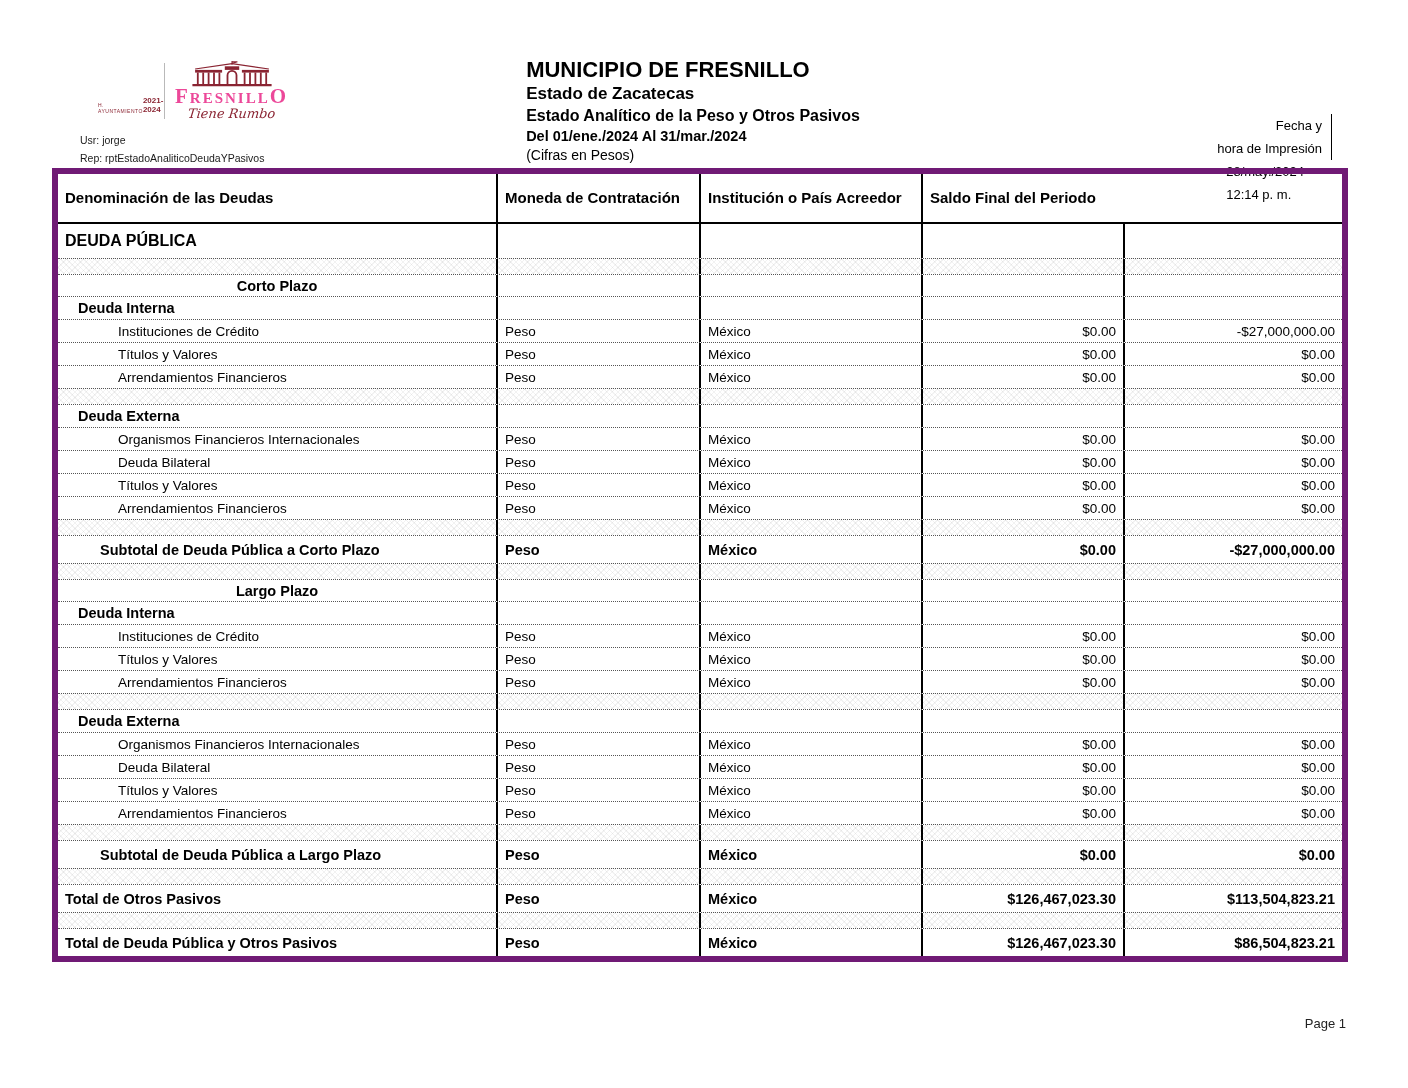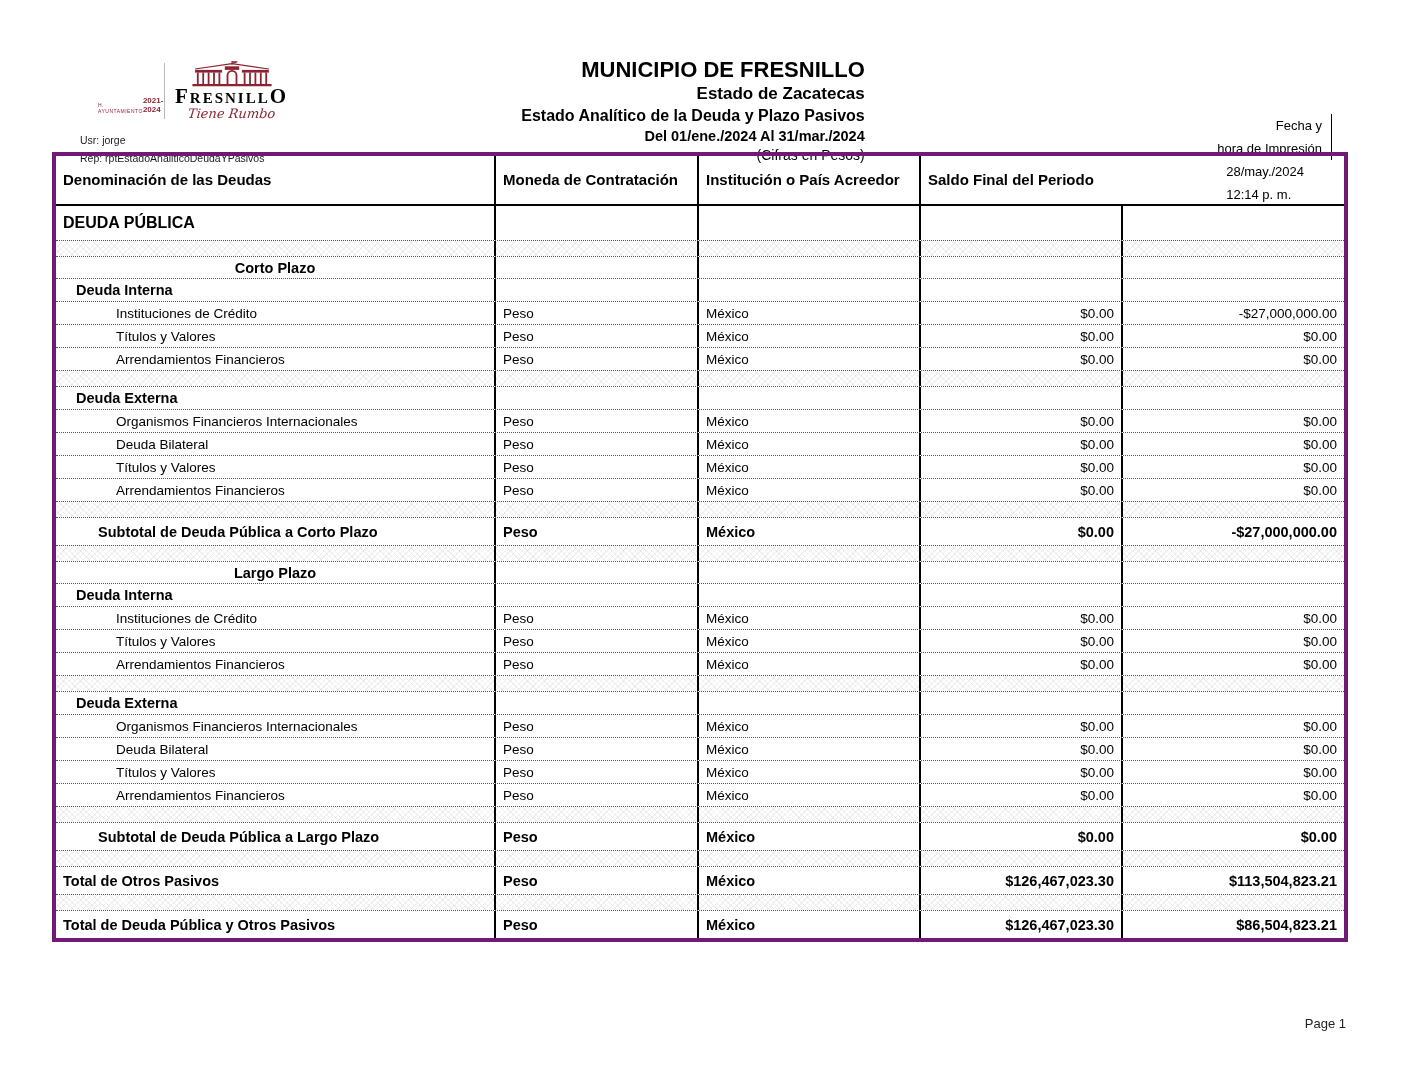--- a/index.html
+++ b/index.html
@@ -6,42 +6,42 @@
             font-family:"Liberation Sans",sans-serif;color:#000;}
   .page{position:relative;width:1408px;height:1088px;background:#fff;}
 
   
   .logo-block{position:absolute;left:98px;top:60px;display:flex;align-items:flex-start;gap:10px;}
   .shield-col{display:flex;flex-direction:row;align-items:flex-end;width:56px;}
   .shield-col .tiny{font-size:5px;color:#8a2432;letter-spacing:.5px;margin-top:1px;}
   .shield-col .years{font-size:8px;color:#8a2432;font-weight:bold;}
   .logo-divider{width:1px;height:56px;background:#b9b9b9;margin-top:3px;}
   .brand-col{display:flex;flex-direction:column;align-items:center;margin-top:0;}
-  .brand{font-family:"Liberation Serif",serif;color:#000000;font-weight:bold;
+  .brand{font-family:"Liberation Serif",serif;color:#ec4899;font-weight:bold;
          font-size:15px;letter-spacing:2px;line-height:16px;margin-top:1px;}
   .brand .cap{font-size:21px;}
   .tagline{font-family:"DejaVu Serif",serif;font-style:italic;color:#8a2432;
            font-size:13px;line-height:15px;transform:skewX(-6deg);}
 
   .user-info{position:absolute;left:80px;top:131px;font-size:10.5px;line-height:18px;color:#1a1a1a;}
 
   .title-block{position:absolute;left:693px;top:57px;transform:translateX(-50%);
-               text-align:right;white-space:nowrap;}
+               text-align:left;white-space:nowrap;}
   .t-muni{font-size:22px;font-weight:bold;line-height:26px;}
   .t-state{font-size:17px;font-weight:bold;line-height:22px;}
   .t-report{font-size:16px;font-weight:bold;line-height:21px;}
   .t-period{font-size:14.5px;font-weight:bold;line-height:20px;}
   .t-units{font-size:14px;line-height:18px;}
 
   .date-block{position:absolute;right:76px;top:114px;display:flex;font-size:13px;flex-direction:column;}
   .date-labels{text-align:right;padding-right:9px;border-right:1.5px solid #000;line-height:23px;}
   .date-values{padding-left:9px;line-height:23px;}
 
   
-  .table{position:absolute;left:52px;top:152px;width:1296px;border:4px solid #701a75;
+  .table{position:absolute;left:52px;top:168px;width:1296px;border:6px solid #701a75;
          box-sizing:border-box;font-size:13.5px;}
   .row{display:grid;grid-template-columns:440px 203px 222px 202px 1fr;border-top:1px dotted #555;}
   .row.header{border-top:none;border-bottom:2px solid #000;min-height:48px;}
   .tbody .row:first-child{border-top:none;}
   .cell{border-right:2px solid #000;padding:1px 7px;display:flex;align-items:center;
         box-sizing:border-box;overflow:hidden;white-space:nowrap;}
   .cell:last-child{border-right:none;}
   .c3,.c4{justify-content:flex-end;}
   .row.header .cell{font-weight:bold;font-size:15px;line-height:18px;white-space:normal;}
   .row.section{min-height:34px;}
@@ -101,21 +101,21 @@
   </div>
 
   <div class="user-info">
     <div>Usr: jorge</div>
     <div>Rep: rptEstadoAnaliticoDeudaYPasivos</div>
   </div>
 
   <div class="title-block">
     <div class="t-muni">MUNICIPIO DE FRESNILLO</div>
     <div class="t-state">Estado de Zacatecas</div>
-    <div class="t-report">Estado Analítico de la Deuda y Plazo Pasivos</div>
+    <div class="t-report">Estado Analítico de la Peso y Otros Pasivos</div>
     <div class="t-period">Del 01/ene./2024 Al 31/mar./2024</div>
     <div class="t-units">(Cifras en Pesos)</div>
   </div>
 
   <div class="date-block">
     <div class="date-labels">
       <div>Fecha y</div>
       <div>hora de Impresión</div>
     </div>
     <div class="date-values">

